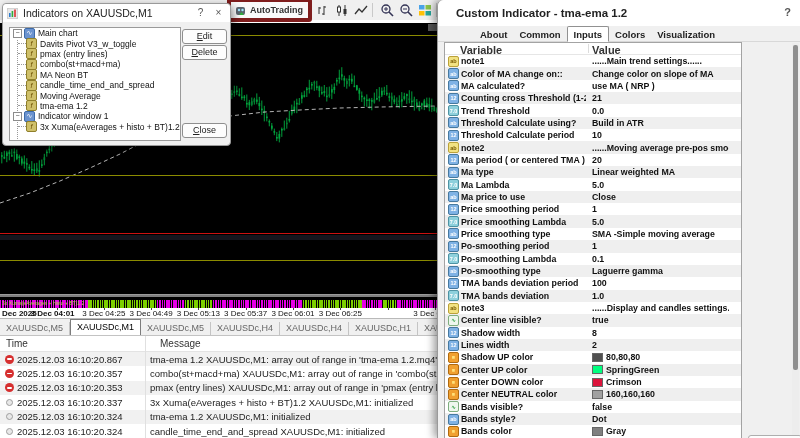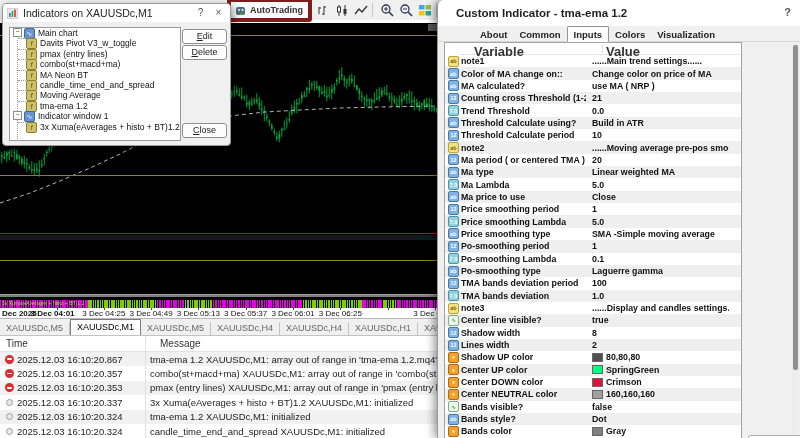--- a/index.html
+++ b/index.html
@@ -38,39 +38,39 @@
   .err-ico{position:absolute;left:5px;width:9px;height:9px;border-radius:50%;background:#d62f2f;}
   .err-ico::after{content:"";position:absolute;left:2px;top:3.7px;width:5px;height:1.6px;background:#fff;border-radius:1px;}
   .info-ico{position:absolute;left:6px;width:5px;height:5px;border-radius:50%;border:1.5px solid #9e9e9e;background:#e8e8e8;}
   
   .dlg{position:absolute;background:#f0f0f0;border:1px solid #9a9a9a;box-shadow:2px 3px 8px rgba(0,0,0,.45);}
   #dlg-ind{left:2px;top:3px;width:227px;height:141px;border-radius:4px;}
   .dtitle{position:relative;height:18px;background:#fff;border-radius:4px 4px 0 0;display:flex;align-items:center;font-size:10.5px;color:#222;}
   .dtitle .ttl{margin-left:5px;}
   .tbtn{position:absolute;top:2px;width:15px;height:14px;text-align:center;line-height:14px;font-size:10px;color:#555;}
   #tree-box{position:absolute;left:6px;top:23px;width:170px;height:112px;background:#fff;border:1px solid #9a9a9a;overflow:hidden;}
-  .trow{position:relative;height:10.4px;display:flex;align-items:flex-start;font-size:8.5px;color:#111;white-space:nowrap;}
+  .trow{position:relative;height:10.4px;display:flex;align-items:center;font-size:8.5px;color:#111;white-space:nowrap;}
   .texp{width:7px;height:7px;border:1px solid #8c8c8c;background:#fff;font-size:7px;line-height:6px;text-align:center;color:#444;margin:0 2px 0 3px;flex:none;}
   .tstub{width:8px;border-top:1px dotted #999;margin-left:8px;flex:none;}
   .tico{width:9px;height:9px;border-radius:2px;flex:none;margin-right:3px;display:flex;align-items:center;justify-content:center;font-size:7px;}
   .tico.fn{background:#cfc06a;border:1px solid #8f7f2a;color:#6b4d00;font-style:italic;}
   .tico.grp{background:#6b93cf;border:1px solid #3c6aa8;color:#fff;}
   .vline{position:absolute;border-left:1px dotted #999;width:0;}
   .dlg-btn{position:absolute;left:179px;width:43px;height:13px;background:#fdfdfd;border:1px solid #8f8f8f;border-radius:3px;font-size:9px;color:#222;text-align:center;line-height:12px;}
   .dlg-btn::first-letter{text-decoration:underline;}
   
   #dlg-cust{left:437px;top:0;width:363px;height:438px;border:none;border-left:1px solid #9a9a9a;box-shadow:-3px 0 8px rgba(0,0,0,.4);border-radius:6px 0 0 0;font-weight:bold;}
   #cust-title{height:26px;background:#fff;border-radius:6px 0 0 0;display:flex;align-items:center;font-size:11.5px;color:#222;}
   #cust-title .ttl{margin-left:18px;}
   #cust-help{position:absolute;right:10px;top:6px;font-size:11px;color:#555;}
   #cust-tabs{position:absolute;left:0;top:26px;width:363px;height:15px;display:flex;align-items:flex-end;border-bottom:1px solid #d8d8d8;background:#f0f0f0;padding-left:36px;}
   .ctab{padding:2px 6px 1px 6px;font-size:9.5px;color:#222;white-space:nowrap;}
   .ctab.active{background:#fff;border:1px solid #919191;border-bottom:1px solid #fff;margin-bottom:-1px;border-radius:2px 2px 0 0;}
   #ptable{position:absolute;left:6px;top:42px;width:296px;height:396px;background:#fff;border:1px solid #a3a3a3;overflow:hidden;}
-  #phead{position:relative;height:11px;border-bottom:1px solid #e6e6e6;font-size:13px;color:#333;margin-left:14px;}
+  #phead{position:relative;height:11px;border-bottom:1px solid #e6e6e6;font-size:11px;color:#333;}
   #phead .c1{position:absolute;left:15px;top:1px;}
   #phead .c2{position:absolute;left:147px;top:1px;}
   #phead-div{position:absolute;left:143px;top:1px;bottom:1px;width:1px;background:#dcdcdc;}
   .prow{position:relative;height:12.35px;display:flex;align-items:center;font-size:8.8px;color:#111;white-space:nowrap;}
   .prow.alt{background:#efefef;}
   .pico{position:absolute;left:3px;width:9px;height:9px;border-radius:2px;font-size:5.5px;display:flex;align-items:center;justify-content:center;}
   .pname{position:absolute;left:16px;right:155px;overflow:hidden;}
   .pval{position:absolute;left:147px;right:12px;overflow:hidden;display:flex;align-items:center;gap:3px;}
   .swatch{width:9px;height:7px;border:1px solid #666;flex:none;}
   #pscroll{position:absolute;right:2px;top:43px;width:7px;bottom:0;background:#ededed;}
@@ -696,21 +696,21 @@
             <span class="pico" style="background: rgb(242, 226, 130); border: 1px solid rgb(187, 162, 58); color: rgb(122, 91, 0);">ab</span>
             <span class="pname">note1</span>
             <span class="pval">
               <span>......Main trend  settings......</span>
             </span>
           </div>
           <div class="prow alt">
             <span class="pico" style="background: rgb(127, 178, 229); border: 1px solid rgb(70, 121, 159); color: rgb(255, 255, 255);">ab</span>
             <span class="pname">Color of MA change on::</span>
             <span class="pval">
-              <span>Change color on price of MA</span>
+              <span>Change color on slope of MA</span>
             </span>
           </div>
           <div class="prow">
             <span class="pico" style="background: rgb(127, 178, 229); border: 1px solid rgb(70, 121, 159); color: rgb(255, 255, 255);">ab</span>
             <span class="pname">MA calculated?</span>
             <span class="pval">
               <span>use MA ( NRP )</span>
             </span>
           </div>
           <div class="prow alt">

